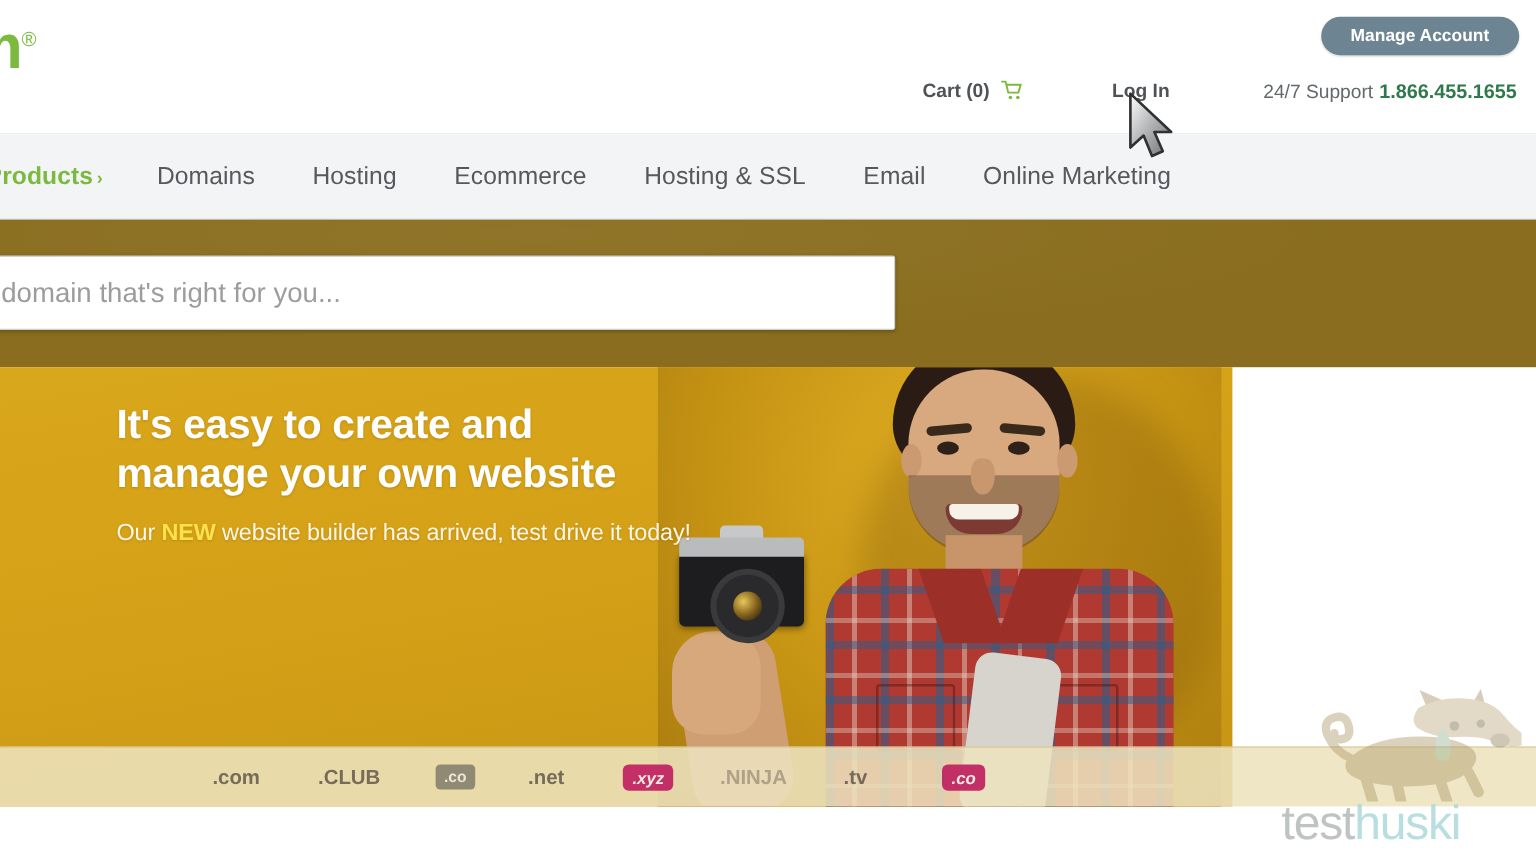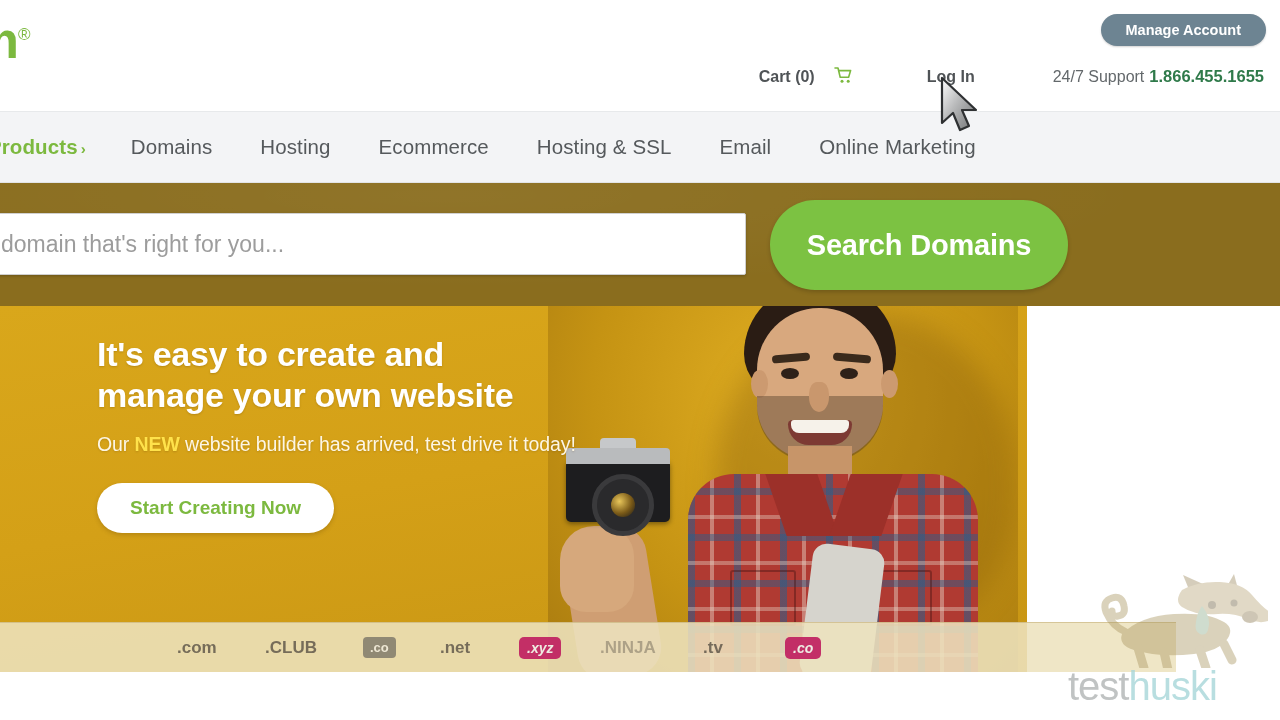--- a/index.html
+++ b/index.html
@@ -68,21 +68,21 @@
     position: absolute;
     right: 16px; top: 66px;
     display: flex;
     align-items: center;
     gap: 0;
     white-space: nowrap;
   }
   .util-cart {
     display: flex;
     align-items: center;
-    gap: 19px;
+    gap: 9px;
     font-size: 16px;
     font-weight: 700;
     color: #4f5356;
     cursor: pointer;
     margin-right: 74px;
   }
   .cart-glyph { color: #7cb93f; font-size: 19px; line-height: 1; }
   .util-login {
     font-size: 16px;
     font-weight: 700;
@@ -446,21 +446,21 @@
     font-weight: 700;
     font-family: "Liberation Sans", sans-serif;
     cursor: pointer;
     box-shadow: 0 2px 4px rgba(90,60,0,.25);
   }
 
   
   .tld-strip {
     position: absolute;
     left: 0; top: 622px;
-    width: 1176px; height: 50px;
+    width: 1280px; height: 50px;
     background: rgba(237,226,190,.88);
     display: flex;
     align-items: center;
     z-index: 30;
     border-top: 1px solid rgba(190,165,105,.5);
   }
   .tld {
     position: absolute;
     font-size: 17px;
     font-weight: 700;
@@ -548,21 +548,20 @@
     <div class="nav-item">Hosting</div>
     <div class="nav-item">Ecommerce</div>
     <div class="nav-item">Hosting &amp; SSL</div>
     <div class="nav-item">Email</div>
     <div class="nav-item">Online Marketing</div>
   </div>
 
   <div class="search-band">
     <input class="search-input" type="text" placeholder="domain that's right for you..." style="">
   </div>
-  <button class="search-btn">Search Domains</button>
 
   <div class="hero">
 
     <div class="photo">
       <div class="backdrop"></div>
       <div class="shadow-blob"></div>
       <div class="hair"></div>
       <div class="face"></div>
       <div class="ear l"></div>
       <div class="ear r"></div>
@@ -594,21 +593,20 @@
       <div class="camera-lens"></div>
       <div class="hand"></div>
     </div>
 
     <div class="hero-copy">
       <div class="hero-h1">
         <div>It's easy to create and</div>
         <div>manage your own website</div>
       </div>
       <div class="hero-sub"><span>Our </span><span class="new">NEW</span><span> website builder has arrived, test drive it today!</span></div>
-      <button class="hero-cta">Start Creating Now</button>
     </div>
   </div>
 
   <div class="tld-strip">
     <span class="tld" style="left:177px;">.com</span>
     <span class="tld" style="left:265px;">.CLUB</span>
     <span class="tld boxed" style="left:363px;">.co</span>
     <span class="tld" style="left:440px;">.net</span>
     <span class="tld dark" style="left:519px;">.xyz</span>
     <span class="tld faded" style="left:600px;">.NINJA</span>

